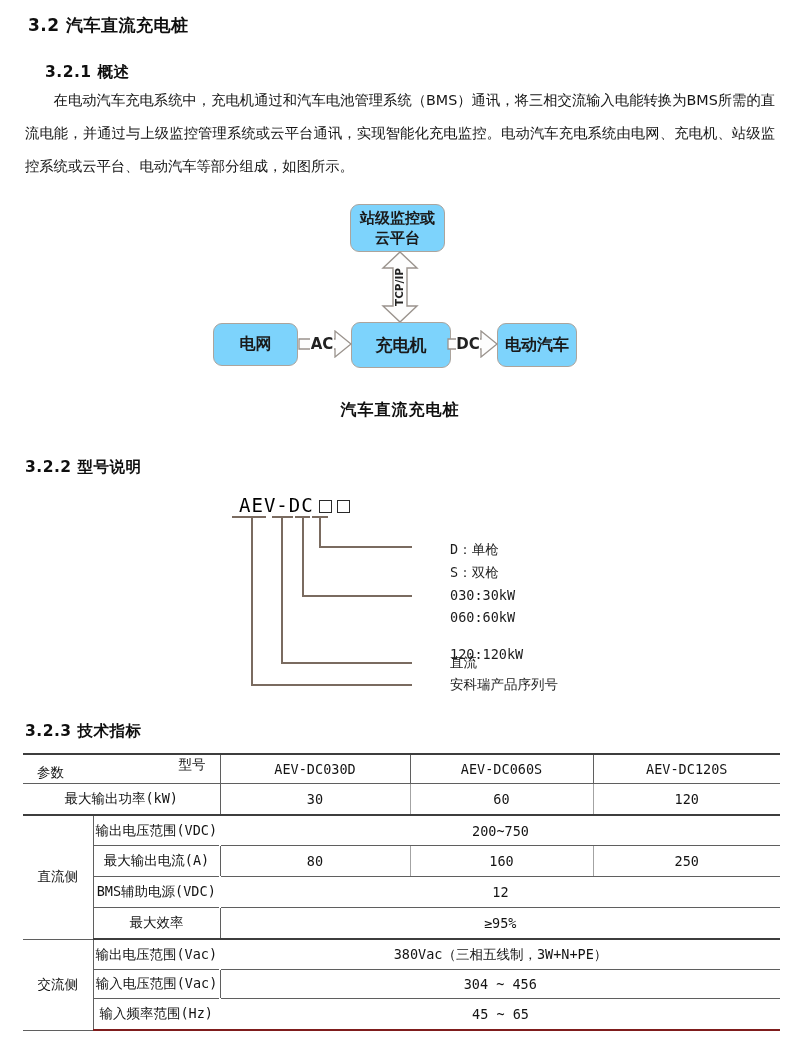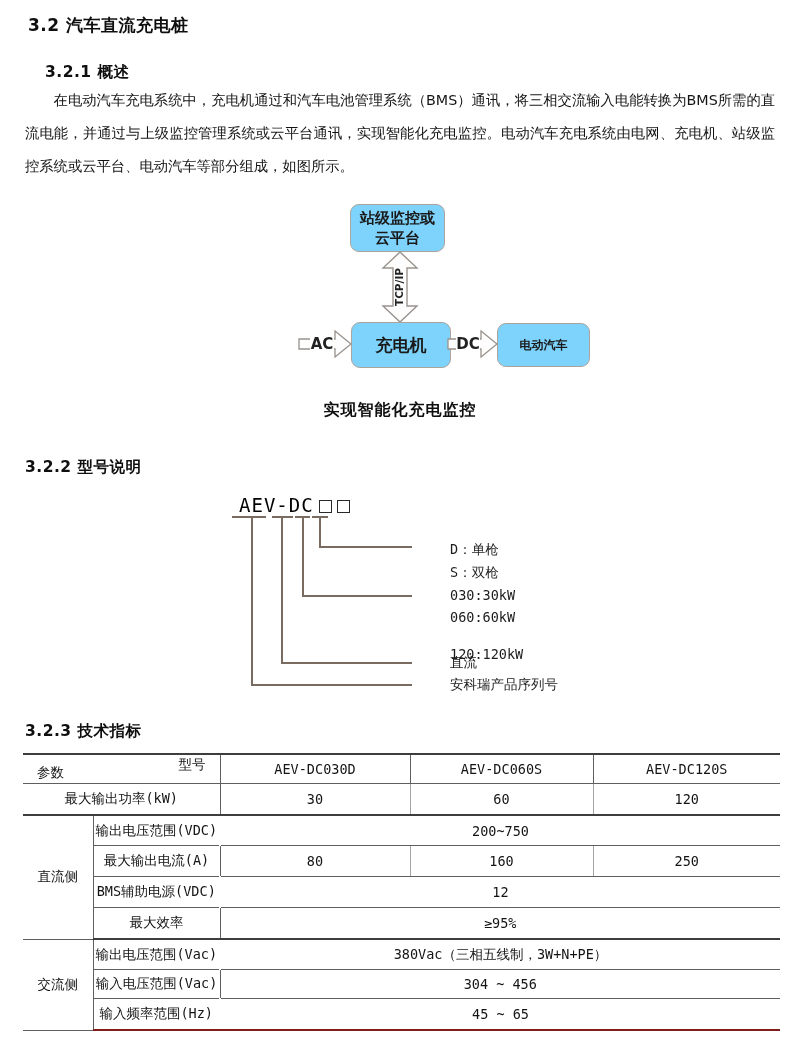--- a/index.html
+++ b/index.html
@@ -61,42 +61,45 @@
     </div>
   </div>
 
   <div class="abs" style="left:381px;top:251px;width:38px;height:72px;">
     <svg width="38" height="72" viewBox="0 0 38 72">
       <path d="M19 1 L36 17 L26 17 L26 55 L36 55 L19 71 L2 55 L12 55 L12 17 L2 17 Z" fill="#fdfdfd" stroke="#9a938d" stroke-width="1.4"></path>
     </svg>
   </div>
   <div class="abs tcpip" style="left:373px;top:280px;width:52px;height:14px;">TCP/IP</div>
 
+  <div class="abs dbox" style="left:213px;top:323px;width:85px;height:43px;font-size:16px;">
+    <span>电网</span>
+  </div>
   <div class="abs dbox" style="left:351px;top:322px;width:100px;height:46px;font-size:17px;">
     <span>充电机</span>
   </div>
-  <div class="abs dbox" style="left:497px;top:323px;width:93px;height:44px;font-size:12px;">
+  <div class="abs dbox" style="left:497px;top:323px;width:80px;height:44px;font-size:16px;">
     <span>电动汽车</span>
   </div>
 
   <div class="abs" style="left:298px;top:330px;width:54px;height:28px;">
     <svg width="54" height="28" viewBox="0 0 54 28">
       <path d="M1 9 L37 9 L37 1 L53 14 L37 27 L37 19 L1 19 Z" fill="#fdfdfd" stroke="#9a938d" stroke-width="1.3"></path>
     </svg>
   </div>
   <div class="abs arrow-label" style="left:310px;top:337px;width:24px;height:15px;">AC</div>
 
   <div class="abs" style="left:447px;top:330px;width:51px;height:28px;">
     <svg width="51" height="28" viewBox="0 0 51 28">
       <path d="M1 9 L34 9 L34 1 L50 14 L34 27 L34 19 L1 19 Z" fill="#fdfdfd" stroke="#9a938d" stroke-width="1.3"></path>
     </svg>
   </div>
   <div class="abs arrow-label" style="left:456px;top:337px;width:24px;height:15px;">DC</div>
 
-  <div class="abs caption" style="left:0px;top:400px;width:800px;">实现智能化充电监控</div>
+  <div class="abs caption" style="left:0px;top:400px;width:800px;">汽车直流充电桩</div>
 
   <div class="abs h2" style="left:25px;top:457px;">3.2.2 型号说明</div>
 
   <div class="abs mcode" style="left:239px;top:494px;">
     <span>AEV-DC</span><span class="msq"></span><span class="msq"></span>
   </div>
 
   <div class="abs mline" style="left:232px;top:516px;width:34px;height:2px;"></div>
   <div class="abs mline" style="left:272px;top:516px;width:21px;height:2px;"></div>
   <div class="abs mline" style="left:295px;top:516px;width:15px;height:2px;"></div>

